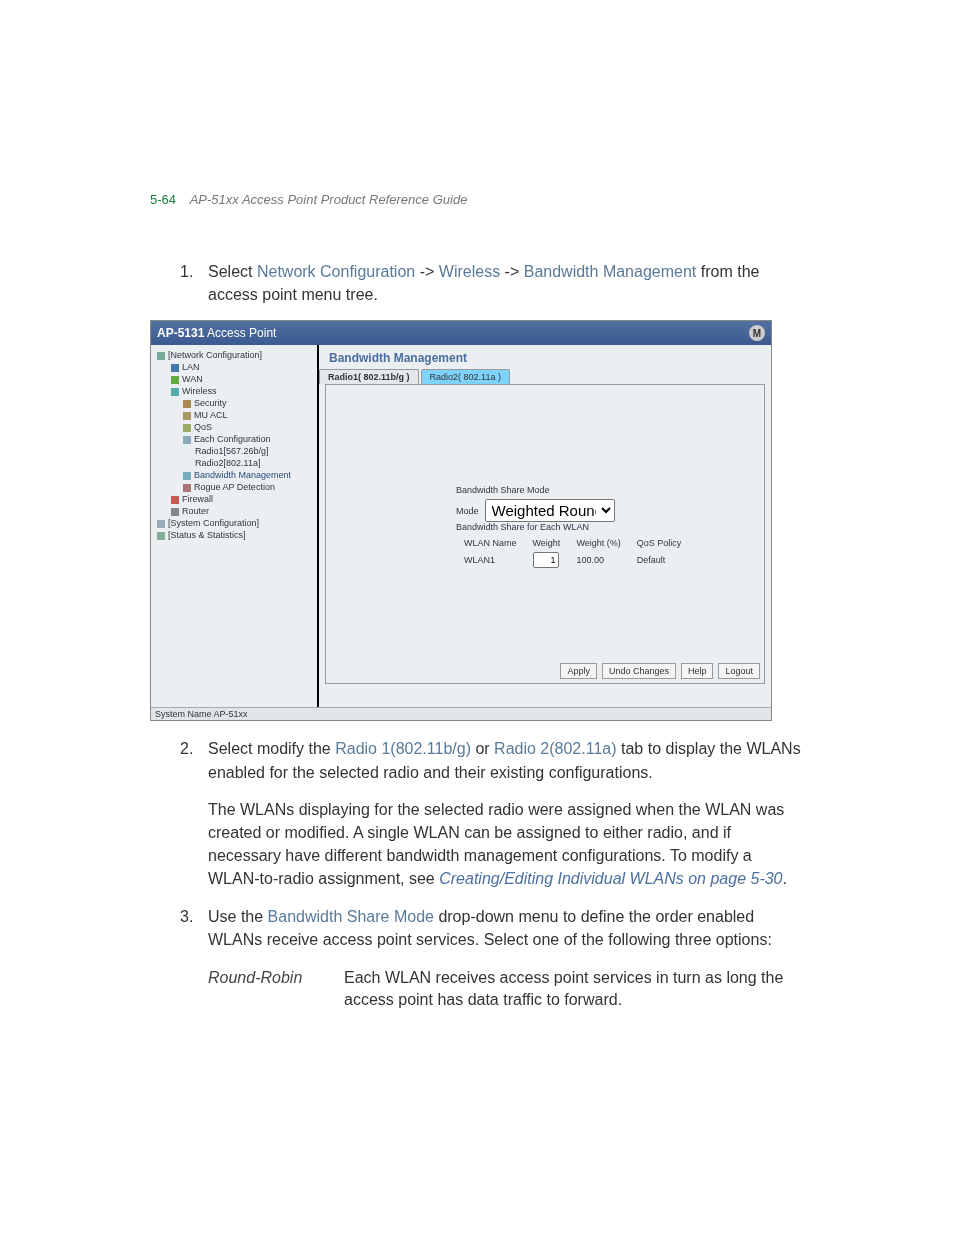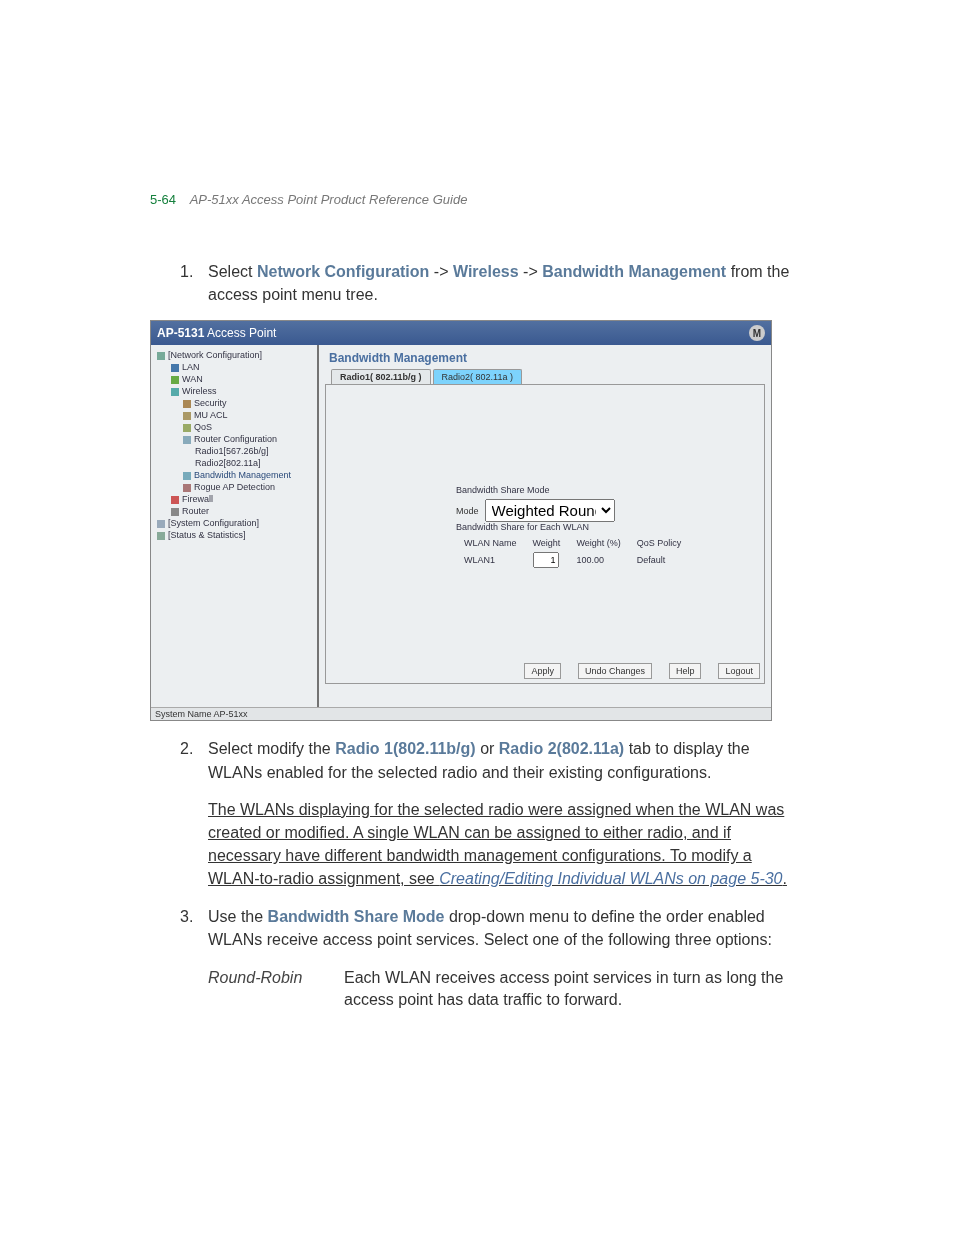--- a/index.html
+++ b/index.html
@@ -18,29 +18,29 @@
     left: 150px;
     font-size: 13px;
     color: #666;
   }
   .page-num { color: #15803d; }
   .guide-title { font-style: italic; color: #777; margin-left: 10px; }
   .content { margin-top: 70px; }
   .step { display: flex; margin-bottom: 14px; font-size: 16px; line-height: 1.45; padding-left: 30px; }
   .step .num { min-width: 28px; color: #333; }
   .step-body { flex: 1; }
-  .bold-link { color: #5a7a9a; font-weight: bold; }
+  .bold-link { color: #5a7a9a; font-weight: normal; }
   .cross-ref { color: #4a6fa0; font-style: italic; }
   .screenshot-wrap { margin: 12px 0 16px 0; border: 1px solid #888; width: 622px; position: relative; background: #e9eef0; }
   .titlebar { height: 24px; background: linear-gradient(#5270a0,#3a5990); display: flex; align-items: center; justify-content: space-between; padding: 0 6px; gap: 40px; }
   .titlebar-text { color: #fff; font-size: 12px; }
   .titlebar-text strong { font-weight: bold; }
   .moto-logo { width: 16px; height: 16px; border-radius: 50%; background: #ccc; display: flex; align-items: center; justify-content: center; font-size: 10px; color: #333; font-weight: bold; }
   .app-body { display: flex; height: 362px; background: #eceff1; }
-  .tree { width: 168px; border-right: 2px solid #737373; font-size: 9px; padding: 4px 2px; position: relative; background: #eceff1; }
+  .tree { width: 168px; border-right: 2px solid #000000; font-size: 9px; padding: 4px 2px; position: relative; background: #eceff1; }
   .tree-item { padding: 1px 0 1px 14px; color: #334; white-space: nowrap; }
   .tree-item.l1 { padding-left: 4px; }
   .tree-item.l2 { padding-left: 18px; }
   .tree-item.l3 { padding-left: 30px; }
   .tree-item.l4 { padding-left: 42px; }
   .tree-item.sel { color: #2a4a7a; }
   .icon-sq { display: inline-block; width: 8px; height: 8px; margin-right: 3px; vertical-align: middle; }
   .icon-net { background: #7a9; }
   .icon-lan { background: #47a; }
   .icon-wan { background: #6a4; }
@@ -50,36 +50,36 @@
   .icon-qos { background: #9a6; }
   .icon-radio { background: #8ab; }
   .icon-bw  { background: #7ab; }
   .icon-rog { background: #a77; }
   .icon-fw  { background: #c55; }
   .icon-rt  { background: #888; }
   .icon-sys { background: #9ab; }
   .icon-stat{ background: #8a9; }
   .main-pane { flex: 1; padding: 0; }
   .pane-title { color: #4a6fa0; font-weight: bold; font-size: 12px; padding: 6px 10px 4px 10px; }
-  .tabs { display: flex; margin-left: 12px; font-size: 9px; }
+  .tabs { display: flex; margin-left: 0; font-size: 9px; }
   .tab { border: 1px solid #999; border-bottom: none; padding: 2px 8px; background: #7dd3fc; margin-right: 2px; border-radius: 2px 2px 0 0; cursor: pointer; }
   .tab.active { background: #e4e8ea; font-weight: bold; }
   .pane-inner { border: 1px solid #999; margin: 0 6px; height: 300px; position: relative; background: #eceff1; }
   .fieldset { position: absolute; left: 130px; top: 100px; font-size: 9px; }
   .fs-title { color: #334; margin-bottom: 4px; }
   .mode-row { display: flex; align-items: center; gap: 6px; margin-bottom: 0; }
   .mode-row select { font-size: 15px; padding: 1px 2px; width: 130px; }
   .share-title { color: #334; margin-bottom: 4px; }
   .share-tbl { font-size: 9px; border-collapse: collapse; }
   .share-tbl th, .share-tbl td { padding: 2px 8px; text-align: left; font-weight: normal; color: #334; }
   .share-tbl input { width: 26px; font-size: 9px; text-align: right; padding: 1px; }
-  .btn-row { position: absolute; right: 4px; bottom: 4px; display: flex; gap: 17px; border-radius: 7px; }
+  .btn-row { position: absolute; right: 4px; bottom: 4px; display: flex; gap: 5px; border-radius: 7px; }
   .btn { font-size: 9px; padding: 2px 6px; border: 1px solid #999; background: #f4f4f4; cursor: pointer; }
   .sys-name { font-size: 9px; padding: 1px 4px; background: #e2e5e7; border-top: 1px solid #aaa; }
-  .para { margin: 10px 0 14px 58px; font-size: 16px; line-height: 1.45; text-decoration: underline; }
+  .para { margin: 10px 0 14px 58px; font-size: 16px; line-height: 1.45; }
   .options-wrap { margin: 16px 0 0 58px; }
   .opt-row { display: flex; margin-bottom: 14px; font-size: 16px; line-height: 1.4; }
   .opt-term { width: 136px; font-style: italic; color: #444; flex-shrink: 0; }
   .opt-desc { flex: 1; }
 </style>
 </head>
 <body>
 
 <div class="page-header">
   <span class="page-num">5-64</span>
@@ -113,21 +113,21 @@
     <div class="app-body">
 
       <div class="tree">
         <div class="tree-item l1"><span class="icon-sq icon-net"></span><span>[Network Configuration]</span></div>
         <div class="tree-item l2"><span class="icon-sq icon-lan"></span><span>LAN</span></div>
         <div class="tree-item l2"><span class="icon-sq icon-wan"></span><span>WAN</span></div>
         <div class="tree-item l2"><span class="icon-sq icon-wl"></span><span>Wireless</span></div>
         <div class="tree-item l3"><span class="icon-sq icon-sec"></span><span>Security</span></div>
         <div class="tree-item l3"><span class="icon-sq icon-acl"></span><span>MU ACL</span></div>
         <div class="tree-item l3"><span class="icon-sq icon-qos"></span><span>QoS</span></div>
-        <div class="tree-item l3"><span class="icon-sq icon-radio"></span><span>Router Configuration</span></div>
+        <div class="tree-item l3"><span class="icon-sq icon-radio"></span><span>Each Configuration</span></div>
         <div class="tree-item l4"><span>Radio1[567.26b/g]</span></div>
         <div class="tree-item l4"><span>Radio2[802.11a]</span></div>
         <div class="tree-item l3 sel"><span class="icon-sq icon-bw"></span><span>Bandwidth Management</span></div>
         <div class="tree-item l3"><span class="icon-sq icon-rog"></span><span>Rogue AP Detection</span></div>
         <div class="tree-item l2"><span class="icon-sq icon-fw"></span><span>Firewall</span></div>
         <div class="tree-item l2"><span class="icon-sq icon-rt"></span><span>Router</span></div>
         <div class="tree-item l1"><span class="icon-sq icon-sys"></span><span>[System Configuration]</span></div>
         <div class="tree-item l1"><span class="icon-sq icon-stat"></span><span>[Status &amp; Statistics]</span></div>
       </div>
 

